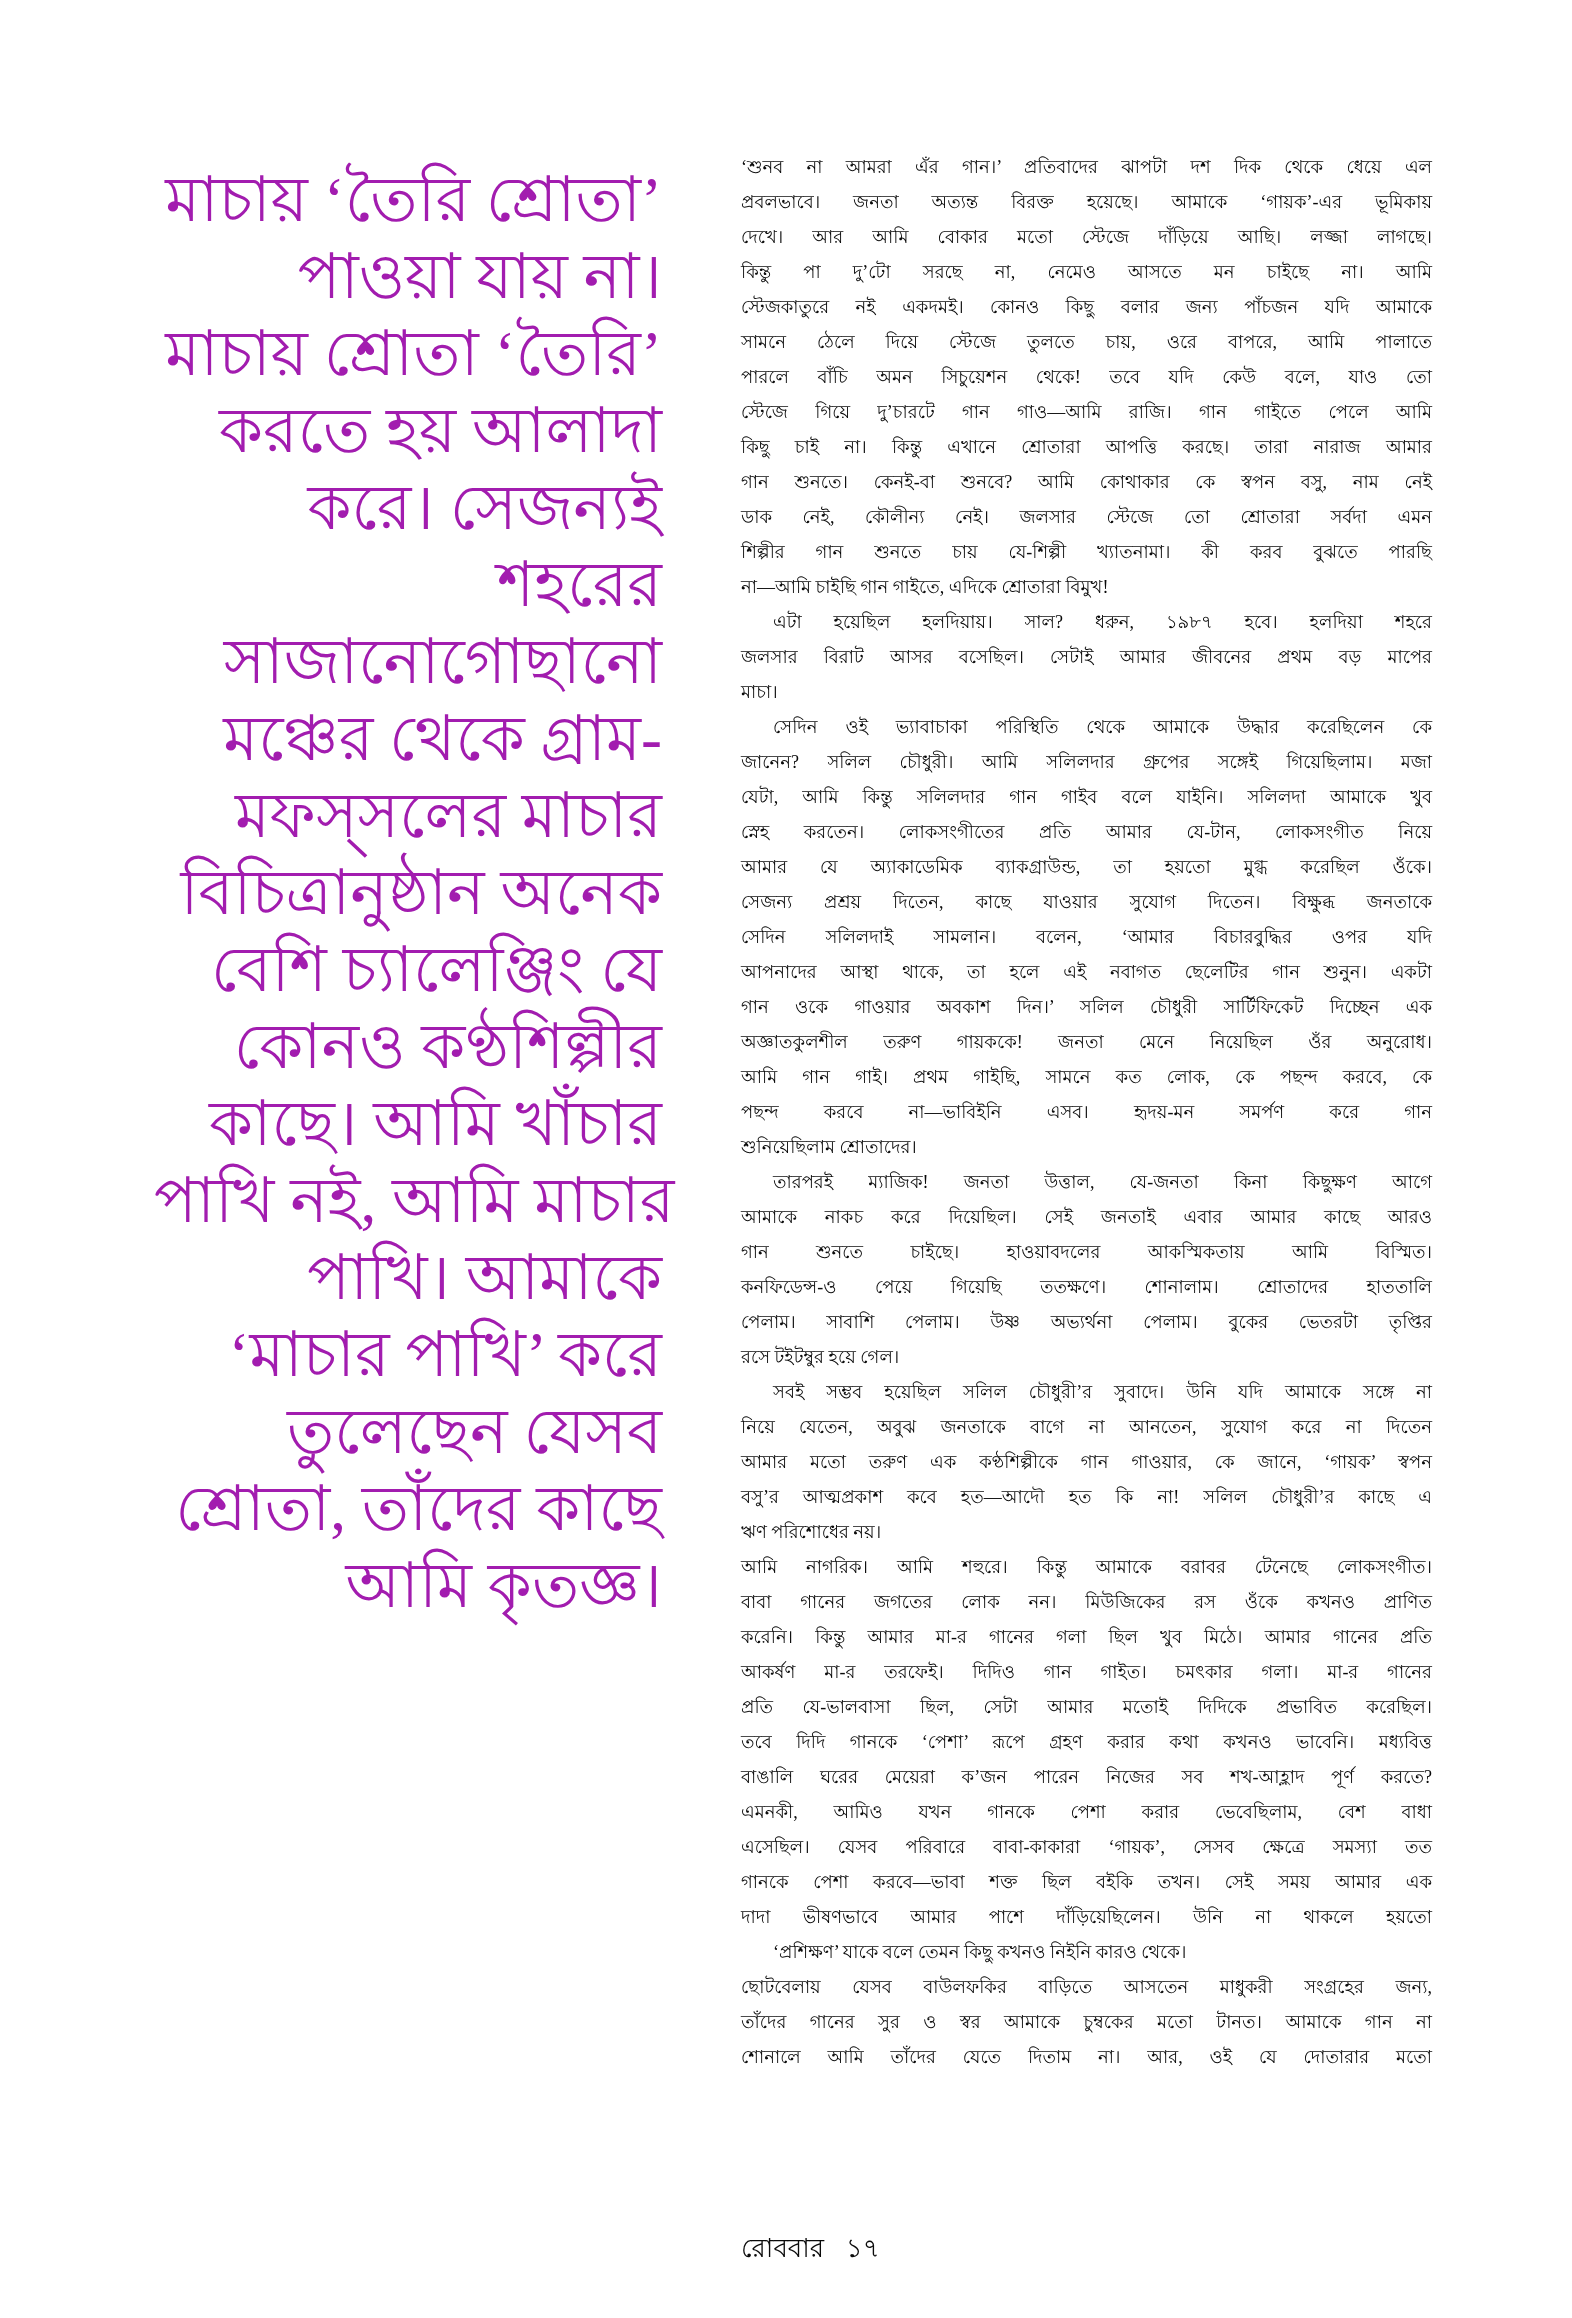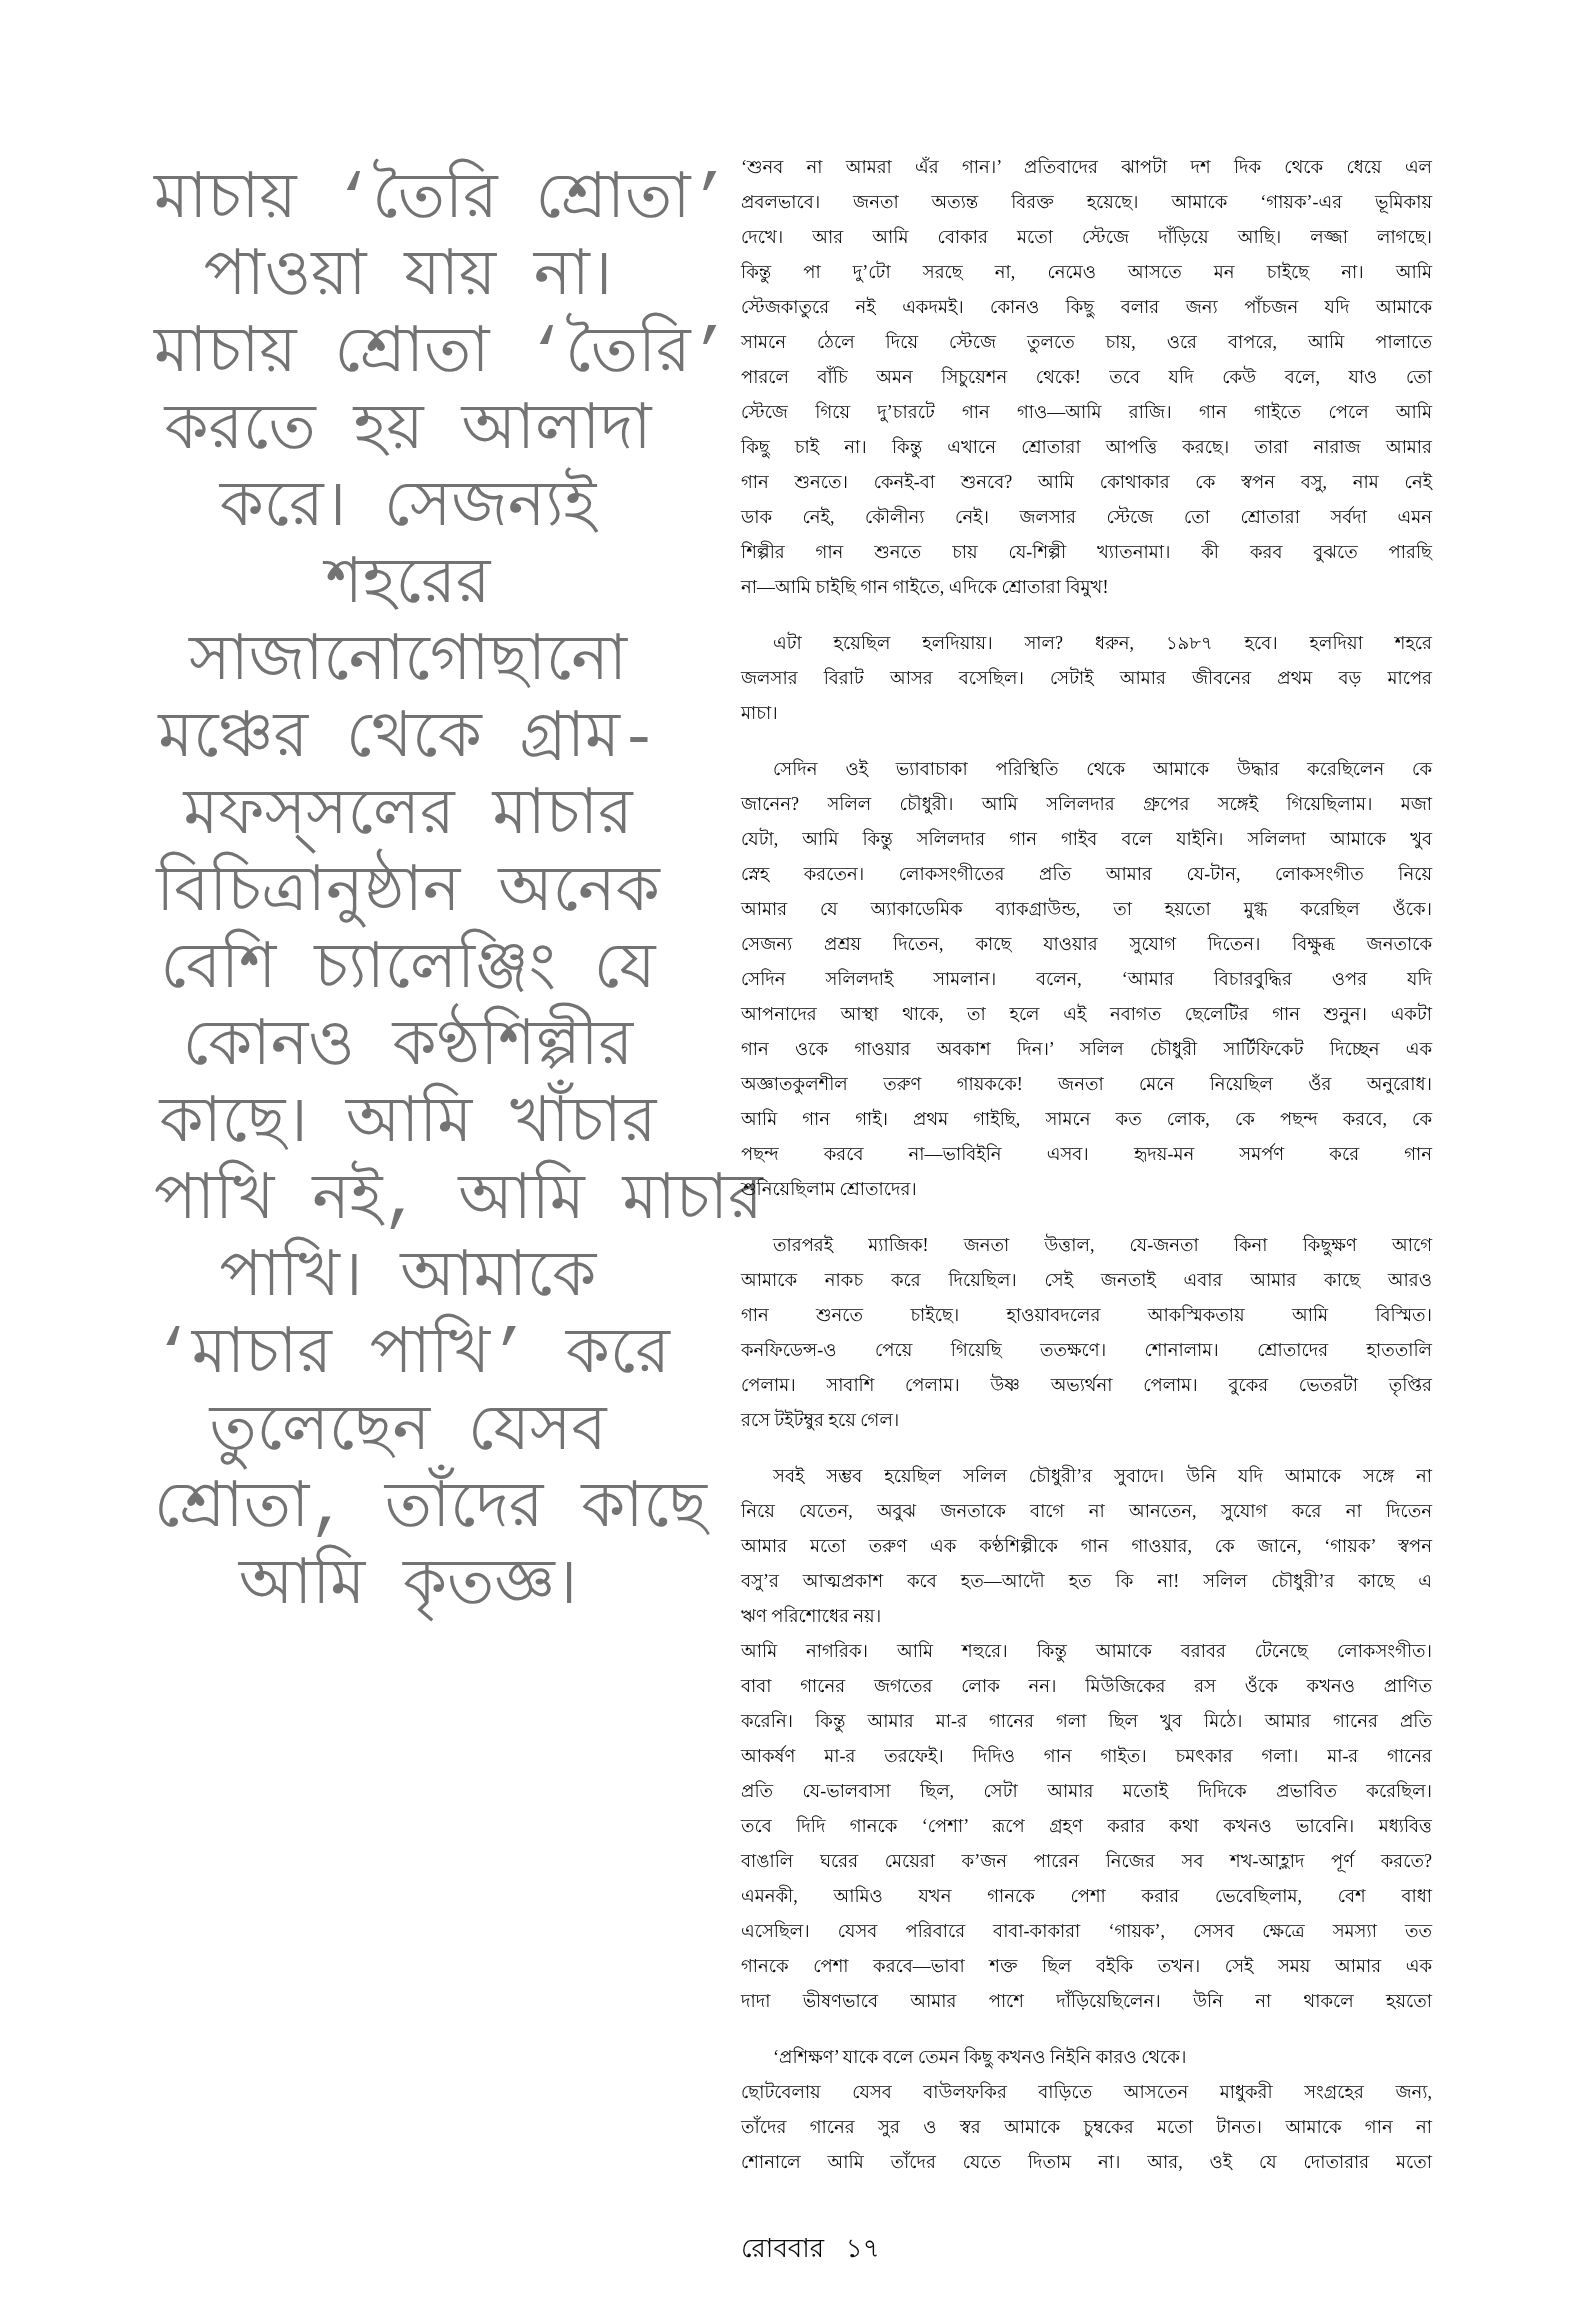--- a/index.html
+++ b/index.html
@@ -9,39 +9,38 @@
     background:#ffffff;
     color:#0a0a0a;
     font-family:"Liberation Serif", serif;
     overflow:hidden;
   }
   .pullquote{
     position:absolute;
     left:154px;top:162px;width:508px;
     font-size:63px;
     line-height:77px;
-    text-align:center;
-    color:#737373;
-    font-family:Liberation Mono, monospace;
+    text-align:right;
+    color:#a21caf;
   }
   .pq-line{white-space:nowrap;}
   .body-column{
     position:absolute;
     left:741px;top:150px;width:691px;
     font-size:18px;
     line-height:35px;
     color:#0a0a0a;
   }
   .bline{
     text-align:justify;
     text-align-last:justify;
     height:35px;
     overflow:visible;
   }
-  .bline.indent{text-indent:32px;margin-top:21px;}
+  .bline.indent{text-indent:32px;}
   .bline.end{text-align-last:left;}
   .page-footer{
     position:absolute;
     left:741px;top:2228px;width:691px;
     font-size:26px;
     color:#0a0a0a;
   }
   .page-footer .pgnum{margin-left:21.6px;}
 </style>
 </head>

